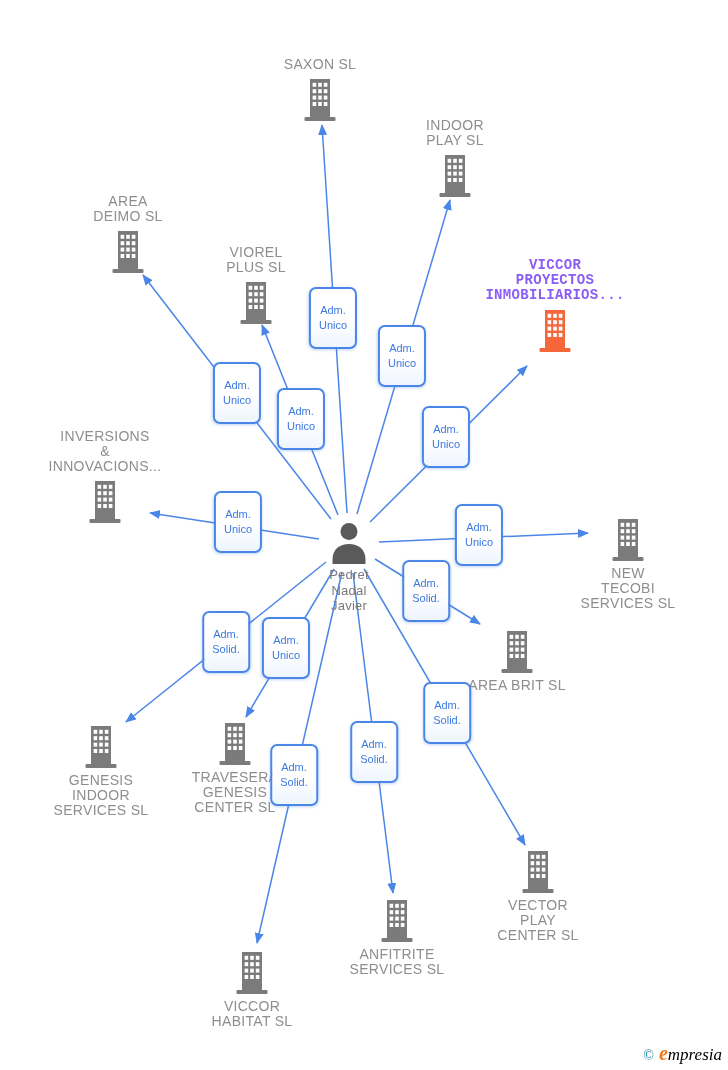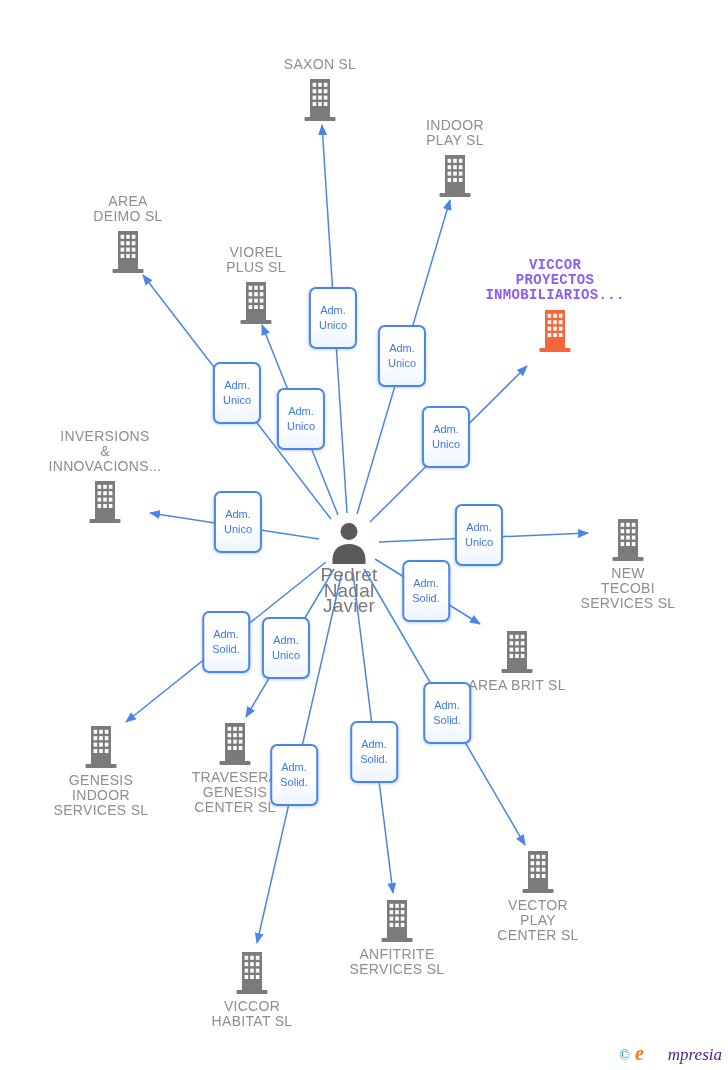--- a/index.html
+++ b/index.html
@@ -8,37 +8,37 @@
     font-family:"Liberation Sans",sans-serif;overflow:hidden;
   }
   #edges-svg{position:absolute;left:0;top:0;}
   .node{position:absolute;width:0;height:0;}
   .node .icon{position:absolute;left:0;top:0;transform:translate(-50%,-50%);line-height:0;}
   .node .nlabel{position:absolute;left:0;text-align:center;white-space:nowrap;}
   .nlabel.above{top:-28px;transform:translate(-50%,-100%);}
   .nlabel.below{top:26px;transform:translate(-50%,0);}
   .company .nlabel{font-size:14px;line-height:15px;color:#8e8e8e;letter-spacing:.3px;}
   .company.bold .nlabel{font-weight:bold;color:#8b5cf6;font-family:Liberation Mono, monospace;}
-  .person .nlabel{font-size:19px;line-height:15.5px;color:#7a7a7a;letter-spacing:.2px;top:24px;}
+  .person .nlabel{font-size:13px;line-height:15.5px;color:#7a7a7a;letter-spacing:.2px;top:24px;}
   .edge-label{
     position:absolute;transform:translate(-50%,-50%);
     background:linear-gradient(180deg,#ffffff 55%,#eef5ff 100%);
     border:2px solid #4a86e8;border-radius:7px;
     color:#3d7ae0;font-size:11px;line-height:15px;
     padding:14px 8px;text-align:center;
     box-shadow:0 1px 3px rgba(77,134,224,.35);
   }
   .watermark{
     position:absolute;right:6px;top:1042px;
     font-family:"Liberation Serif",serif;font-style:italic;font-size:17px;
     white-space:nowrap;cursor:pointer;
   }
   .watermark .c{color:#2585a8;font-style:normal;font-size:14px;margin-right:5px;}
   .watermark .e{color:#ef7b1e;font-size:20px;font-weight:bold;}
-  .watermark .rest{color:#4c1d95;margin-left:24px;}
+  .watermark .rest{color:#000000;}
 </style>
 </head>
 <body>
 
 <div class="canvas">
   <svg id="edges-svg" width="728" height="1070">
     <defs>
       <marker id="arrow" markerUnits="userSpaceOnUse" markerWidth="12" markerHeight="10" refX="10" refY="4.5" orient="auto">
         <path id="arrow-head" d="M0 0 L11 4.5 L0 9 Z" fill="#4a86e8"></path>
       </marker>

